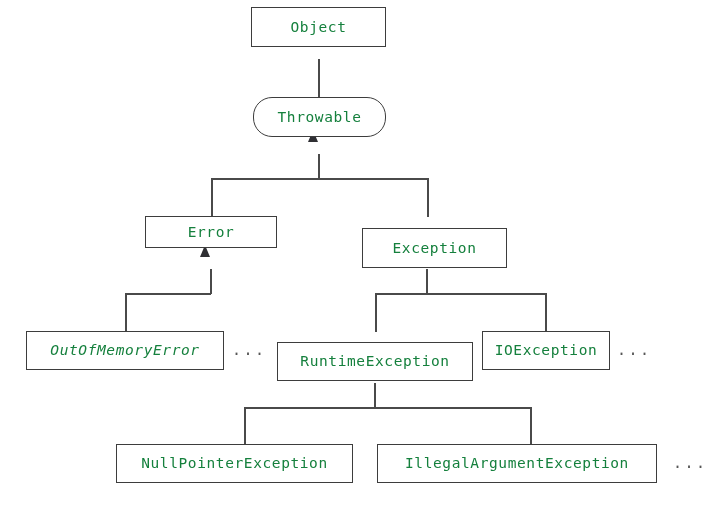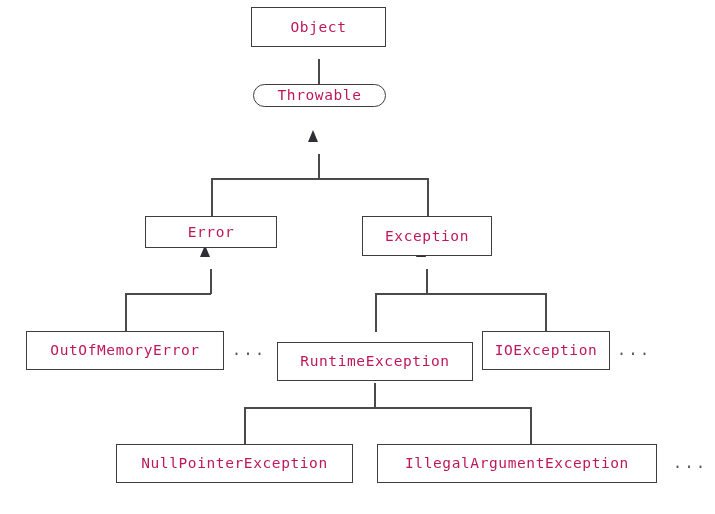--- a/index.html
+++ b/index.html
@@ -15,21 +15,21 @@
     width: 715px;
     height: 514px;
     background: #ffffff;
     overflow: hidden;
   }
   .node-box {
     position: absolute;
     box-sizing: border-box;
     border: 1.4px solid #3d3d3d;
     background: #ffffff;
-    color: #be185d;
+    color: #15803d;
     font-size: 14.5px;
     letter-spacing: 0.6px;
     display: flex;
     align-items: center;
     justify-content: center;
     white-space: nowrap;
     line-height: 1;
   }
   .ellipsis-label {
     position: absolute;
@@ -82,24 +82,24 @@
     </div>
   <div id="arrow-layer">
       <div class="arrow-head" style="left: 307.5px; top: 35px;"></div>
       <div class="arrow-head" style="left: 307.5px; top: 130px;"></div>
       <div class="arrow-head" style="left: 199.5px; top: 245px;"></div>
       <div class="arrow-head" style="left: 415.5px; top: 245px;"></div>
       <div class="arrow-head" style="left: 363.5px; top: 359px;"></div>
     </div>
   <div id="node-layer">
       <div class="node-box" style="left: 251px; top: 7px; width: 135px; height: 40px;">Object</div>
-      <div class="node-box" style="left: 253px; top: 84px; width: 133px; height: 23px; border-radius: 19px;">Throwable</div>
+      <div class="node-box" style="left: 253px; top: 97px; width: 133px; height: 40px; border-radius: 19px;">Throwable</div>
       <div class="node-box" style="left: 145px; top: 216px; width: 132px; height: 32px;">Error</div>
-      <div class="node-box" style="left: 362px; top: 216px; width: 130px; height: 40px;">Exception</div>
-      <div class="node-box" style="left: 26px; top: 331px; width: 198px; height: 39px;">OutOfMemoryError</div>
+      <div class="node-box" style="left: 362px; top: 228px; width: 145px; height: 40px;">Exception</div>
+      <div class="node-box" style="left: 26px; top: 331px; width: 198px; height: 39px; font-style: italic;">OutOfMemoryError</div>
       <div class="node-box" style="left: 277px; top: 331px; width: 196px; height: 39px; margin-top: 11px;">RuntimeException</div>
       <div class="node-box" style="left: 482px; top: 331px; width: 128px; height: 39px;">IOException</div>
       <div class="node-box" style="left: 116px; top: 444px; width: 237px; height: 39px;">NullPointerException</div>
       <div class="node-box" style="left: 377px; top: 444px; width: 280px; height: 39px;">IllegalArgumentException</div>
     </div>
   <div id="ellipsis-layer">
       <div class="ellipsis-label" style="left: 232px; top: 343px;">...</div>
       <div class="ellipsis-label" style="left: 617px; top: 343px;">...</div>
       <div class="ellipsis-label" style="left: 673px; top: 456px;">...</div>
     </div>

